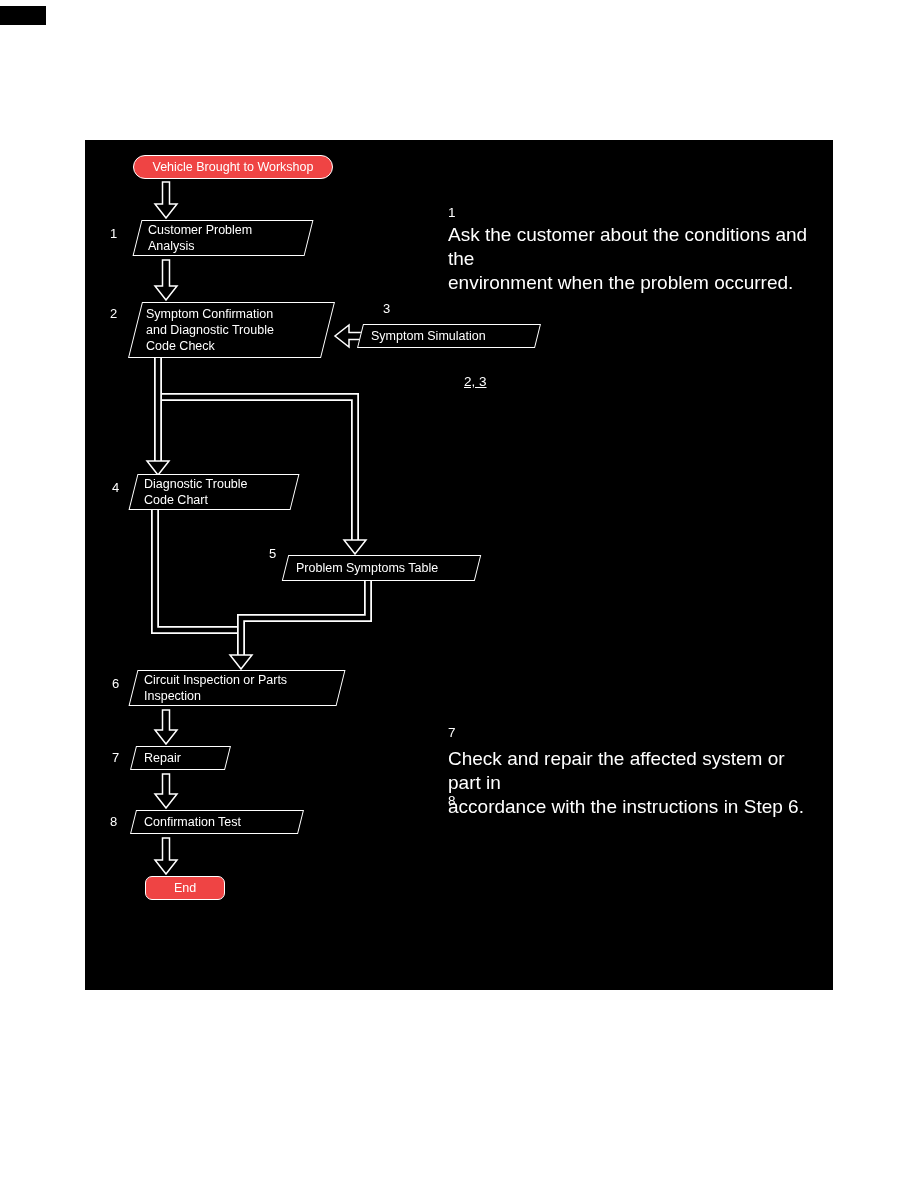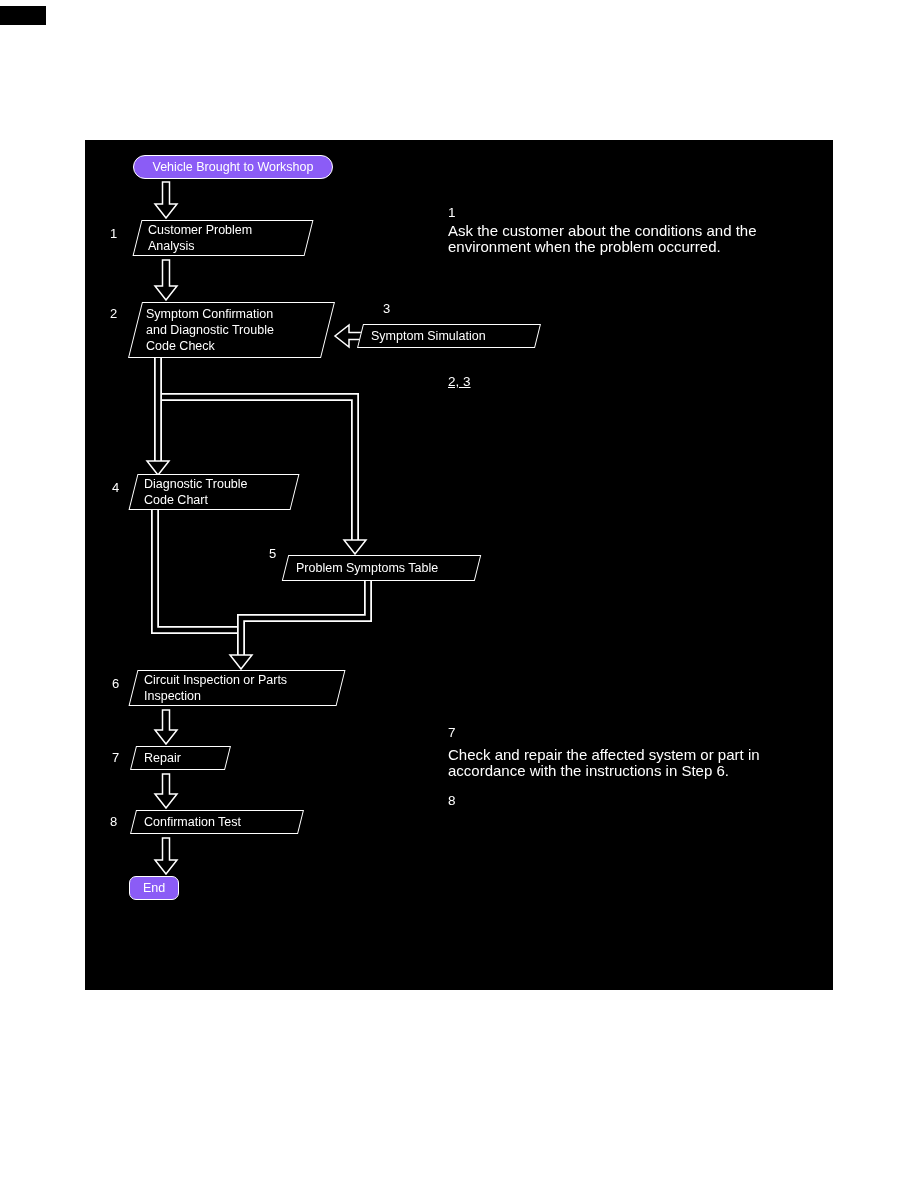--- a/index.html
+++ b/index.html
@@ -22,28 +22,28 @@
   .step-num { position:absolute; color:#ffffff; font-size:13px; line-height:16px; }
   .pgram {
     position:absolute; border:1.5px solid #ffffff; background:#000000;
     transform:skewX(-14deg); display:flex; align-items:center;
   }
   .pgram-label {
     transform:skewX(14deg); color:#ffffff; font-size:12.5px; line-height:16px;
     white-space:pre-line; padding:0 4px 0 10px;
   }
   .terminator {
-    position:absolute; border:1.5px solid #ffffff; border-radius:13px; background:#8b5cf6;
+    position:absolute; border:1.5px solid #ffffff; border-radius:13px; background:#ef4444;
     color:#ffffff; font-size:12.5px; display:flex; align-items:center; justify-content:center;
     white-space:nowrap;
   }
   .endbox { border-radius:7px; }
   .note { position:absolute; width:362px; color:#ffffff; }
   .note-num { font-size:13.5px; line-height:16px; margin-bottom:2px; }
-  .note-text { font-size:15px; line-height:16px; white-space:pre-line; }
+  .note-text { font-size:19px; line-height:24px; white-space:pre-line; }
 </style>
 </head>
 <body>
 
 <div class="scan-artifact"></div>
 
 <div class="panel">
 
   <svg width="748" height="850" viewBox="0 0 748 850">
 
@@ -113,31 +113,31 @@
   <div class="step-num" style="left:27px; top:610px;">7</div>
   <div class="pgram" style="left:48px; top:606px; width:95px; height:24px;">
     <div class="pgram-label">Repair</div>
   </div>
 
   <div class="step-num" style="left:25px; top:674px;">8</div>
   <div class="pgram" style="left:48px; top:670px; width:168px; height:24px;">
     <div class="pgram-label">Confirmation Test</div>
   </div>
 
-  <div class="terminator endbox" style="left:44px; top:736px; width:50px; height:24px;">
+  <div class="terminator endbox" style="left:60px; top:736px; width:80px; height:24px;">
     <span>End</span>
   </div>
 
   <div class="note" style="left:363px; top:65px;">
     <div class="note-num">1</div>
     <div class="note-text">Ask the customer about the conditions and the
 environment when the problem occurred.</div>
   </div>
 
-  <div class="note" style="left:363px; top:234px;text-decoration:underline;">
+  <div class="note" style="left:379px; top:234px;text-decoration:underline;">
     <div class="note-num">2, 3</div>
   </div>
 
 
   <div class="note" style="left:363px; top:585px;">
     <div class="note-num" style="margin-bottom:6px;">7</div>
     <div class="note-text">Check and repair the affected system or part in
 accordance with the instructions in Step 6.</div>
   </div>
 

